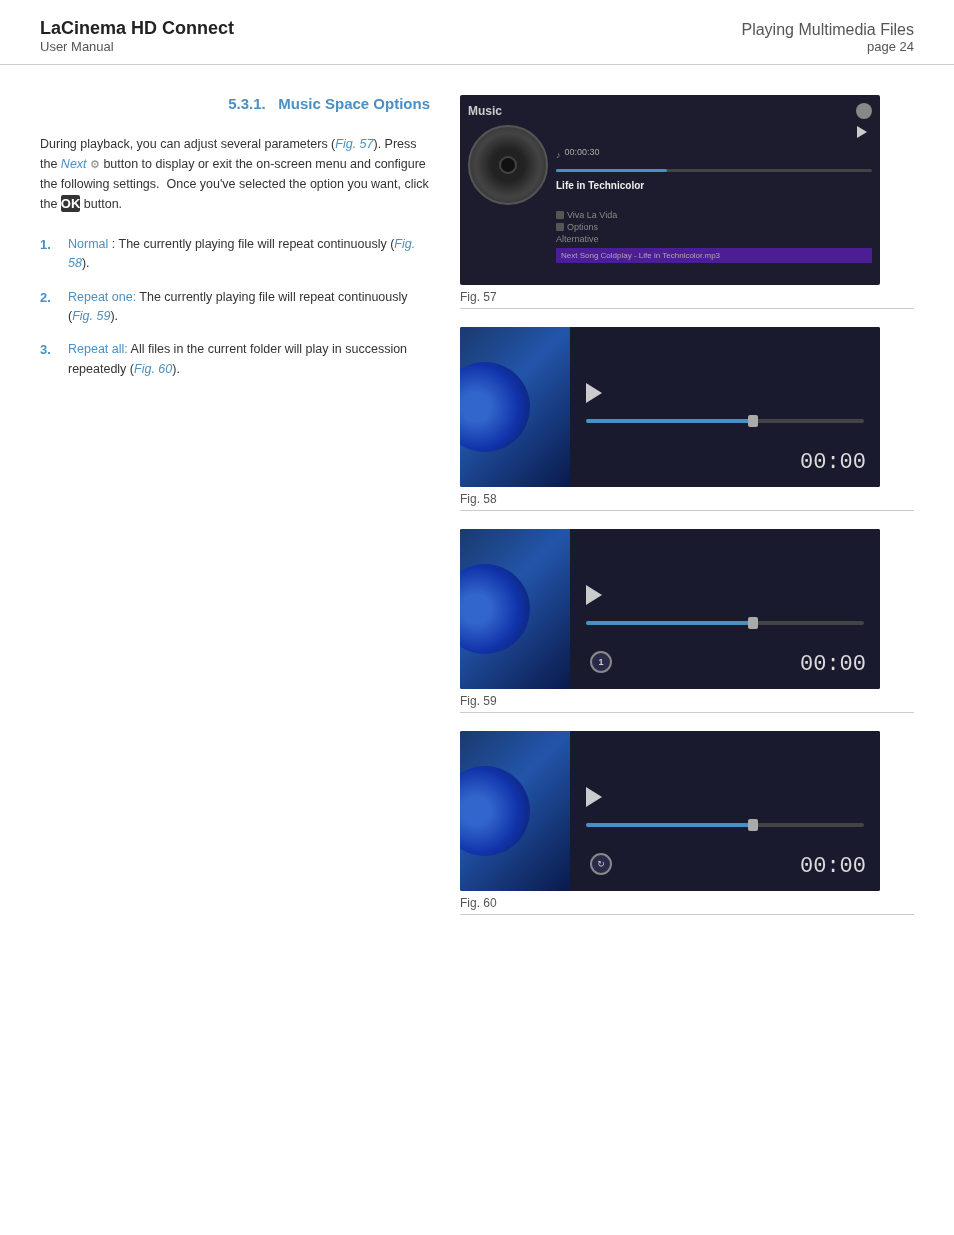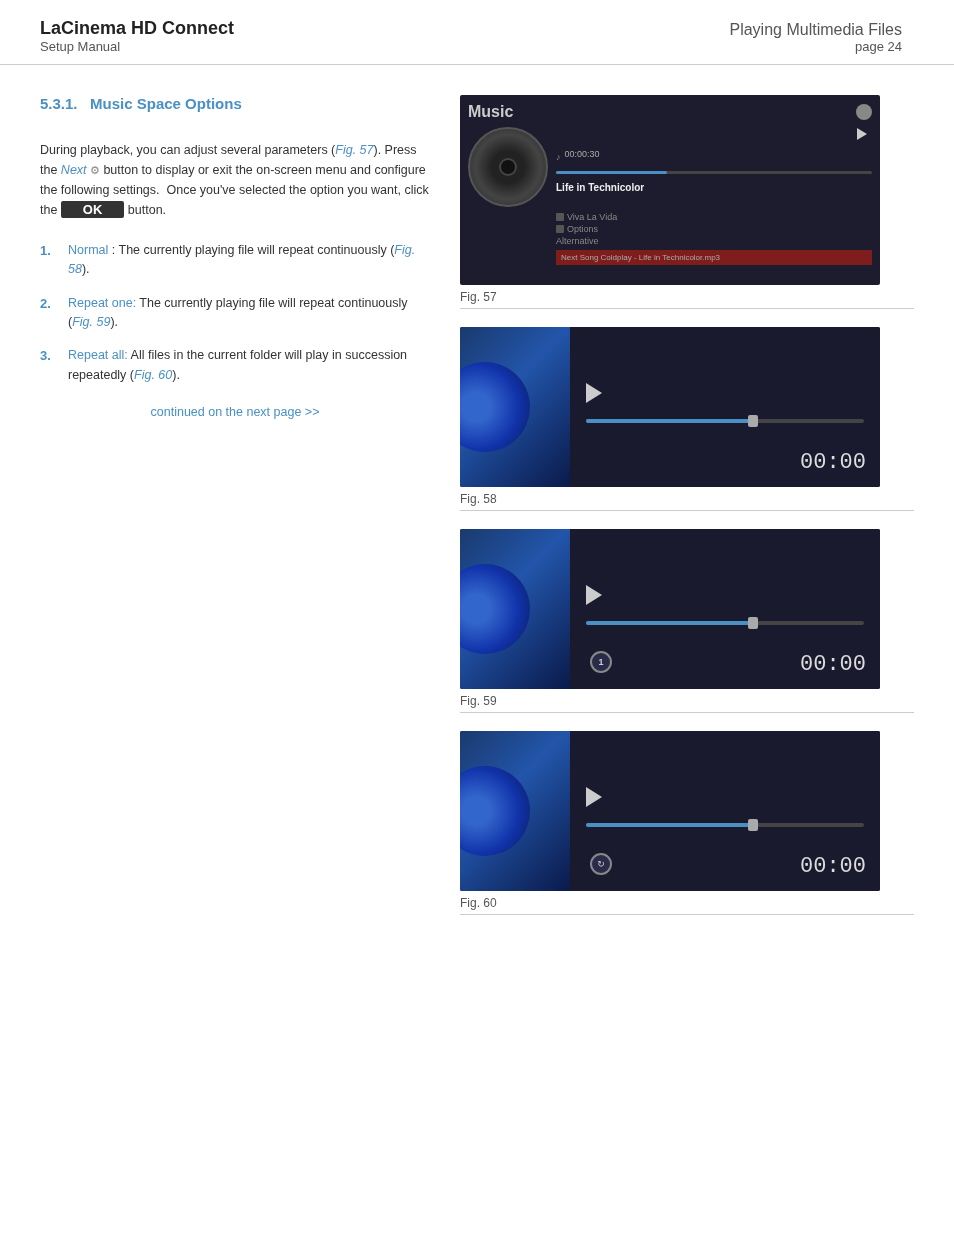--- a/index.html
+++ b/index.html
@@ -14,21 +14,21 @@
 
     .page-container {
       width: 954px;
       min-height: 1235px;
       padding: 0;
       position: relative;
     }
 
     
     .header {
-      padding: 18px 52px 10px 40px;
+      padding: 18px 40px 10px 40px;
       border-bottom: 1px solid #ccc;
       display: flex;
       justify-content: space-between;
       align-items: flex-end;
     }
     .header-left .title {
       font-size: 18px;
       font-weight: bold;
       color: #222;
     }
@@ -58,41 +58,42 @@
     
     .left-col {
       width: 390px;
       flex-shrink: 0;
     }
 
     .section-heading {
       font-size: 15px;
       font-weight: bold;
       color: #4a90c4;
-      margin-bottom: 28px;
+      margin-bottom: 22px;
+      text-align: right;
     }
 
     .intro-text {
       font-size: 12.5px;
       line-height: 1.6;
       color: #333;
       margin-bottom: 20px;
     }
 
     .intro-text .link {
       color: #4a90c4;
       font-style: italic;
     }
 
     .intro-text .ok-btn {
       font-weight: bold;
       font-size: 13px;
       background: #333;
       color: #fff;
-      padding: 1px 22px;
+      padding: 1px 0;
       border-radius: 2px;
       font-family: Arial, sans-serif;
     }
 
     .options-list {
       list-style: none;
       margin-bottom: 20px;
     }
 
     .options-list li {
@@ -173,21 +174,21 @@
 
     .music-header {
       display: flex;
       align-items: center;
       justify-content: space-between;
       margin-bottom: 6px;
     }
 
     .music-label {
       color: #ccc;
-      font-size: 16px;
+      font-size: 12px;
       font-weight: bold;
     }
 
     .music-icon-circle {
       width: 16px;
       height: 16px;
       border-radius: 50%;
       background: #888;
       display: flex;
       align-items: center;
@@ -281,21 +282,21 @@
     }
 
     .song-list-icon {
       width: 8px;
       height: 8px;
       background: #555;
       border-radius: 1px;
     }
 
     .next-song-bar {
-      background: #7f1d1d;
+      background: #4c1d95;
       padding: 3px 5px;
       margin-top: 4px;
       font-size: 8px;
       color: #aaa;
     }
 
     
     .fig-playback {
       display: flex;
       width: 100%;
@@ -423,21 +424,21 @@
     }
   </style>
 </head>
 <body>
 
 <div class="page-container">
 
   <div class="header">
     <div class="header-left">
       <div class="title">LaCinema HD Connect</div>
-      <div class="subtitle">Setup Manual</div>
+      <div class="subtitle">User Manual</div>
     </div>
     <div class="header-right">
       <div class="section-title">Playing Multimedia Files</div>
       <div class="page-num">page 24</div>
     </div>
   </div>
 
   <div class="content">
 
     <div class="left-col">
@@ -460,21 +461,20 @@
         <li>
           <span class="num">2.</span>
           <span class="option-name">Repeat one:</span> The currently playing file will repeat continuously (<span class="link">Fig. 59</span>).
         </li>
         <li>
           <span class="num">3.</span>
           <span class="option-name">Repeat all:</span> All files in the current folder will play in succession repeatedly (<span class="link">Fig. 60</span>).
         </li>
       </ol>
 
-      <div class="continued">continued on the next page &gt;&gt;</div>
 
     </div>
 
     <div class="right-col">
 
       <div class="figure-block">
         <div class="figure-image fig57" style="height:190px;">
           <div class="music-header">
             <span class="music-label">Music</span>
             <div class="music-icon-circle"></div>

